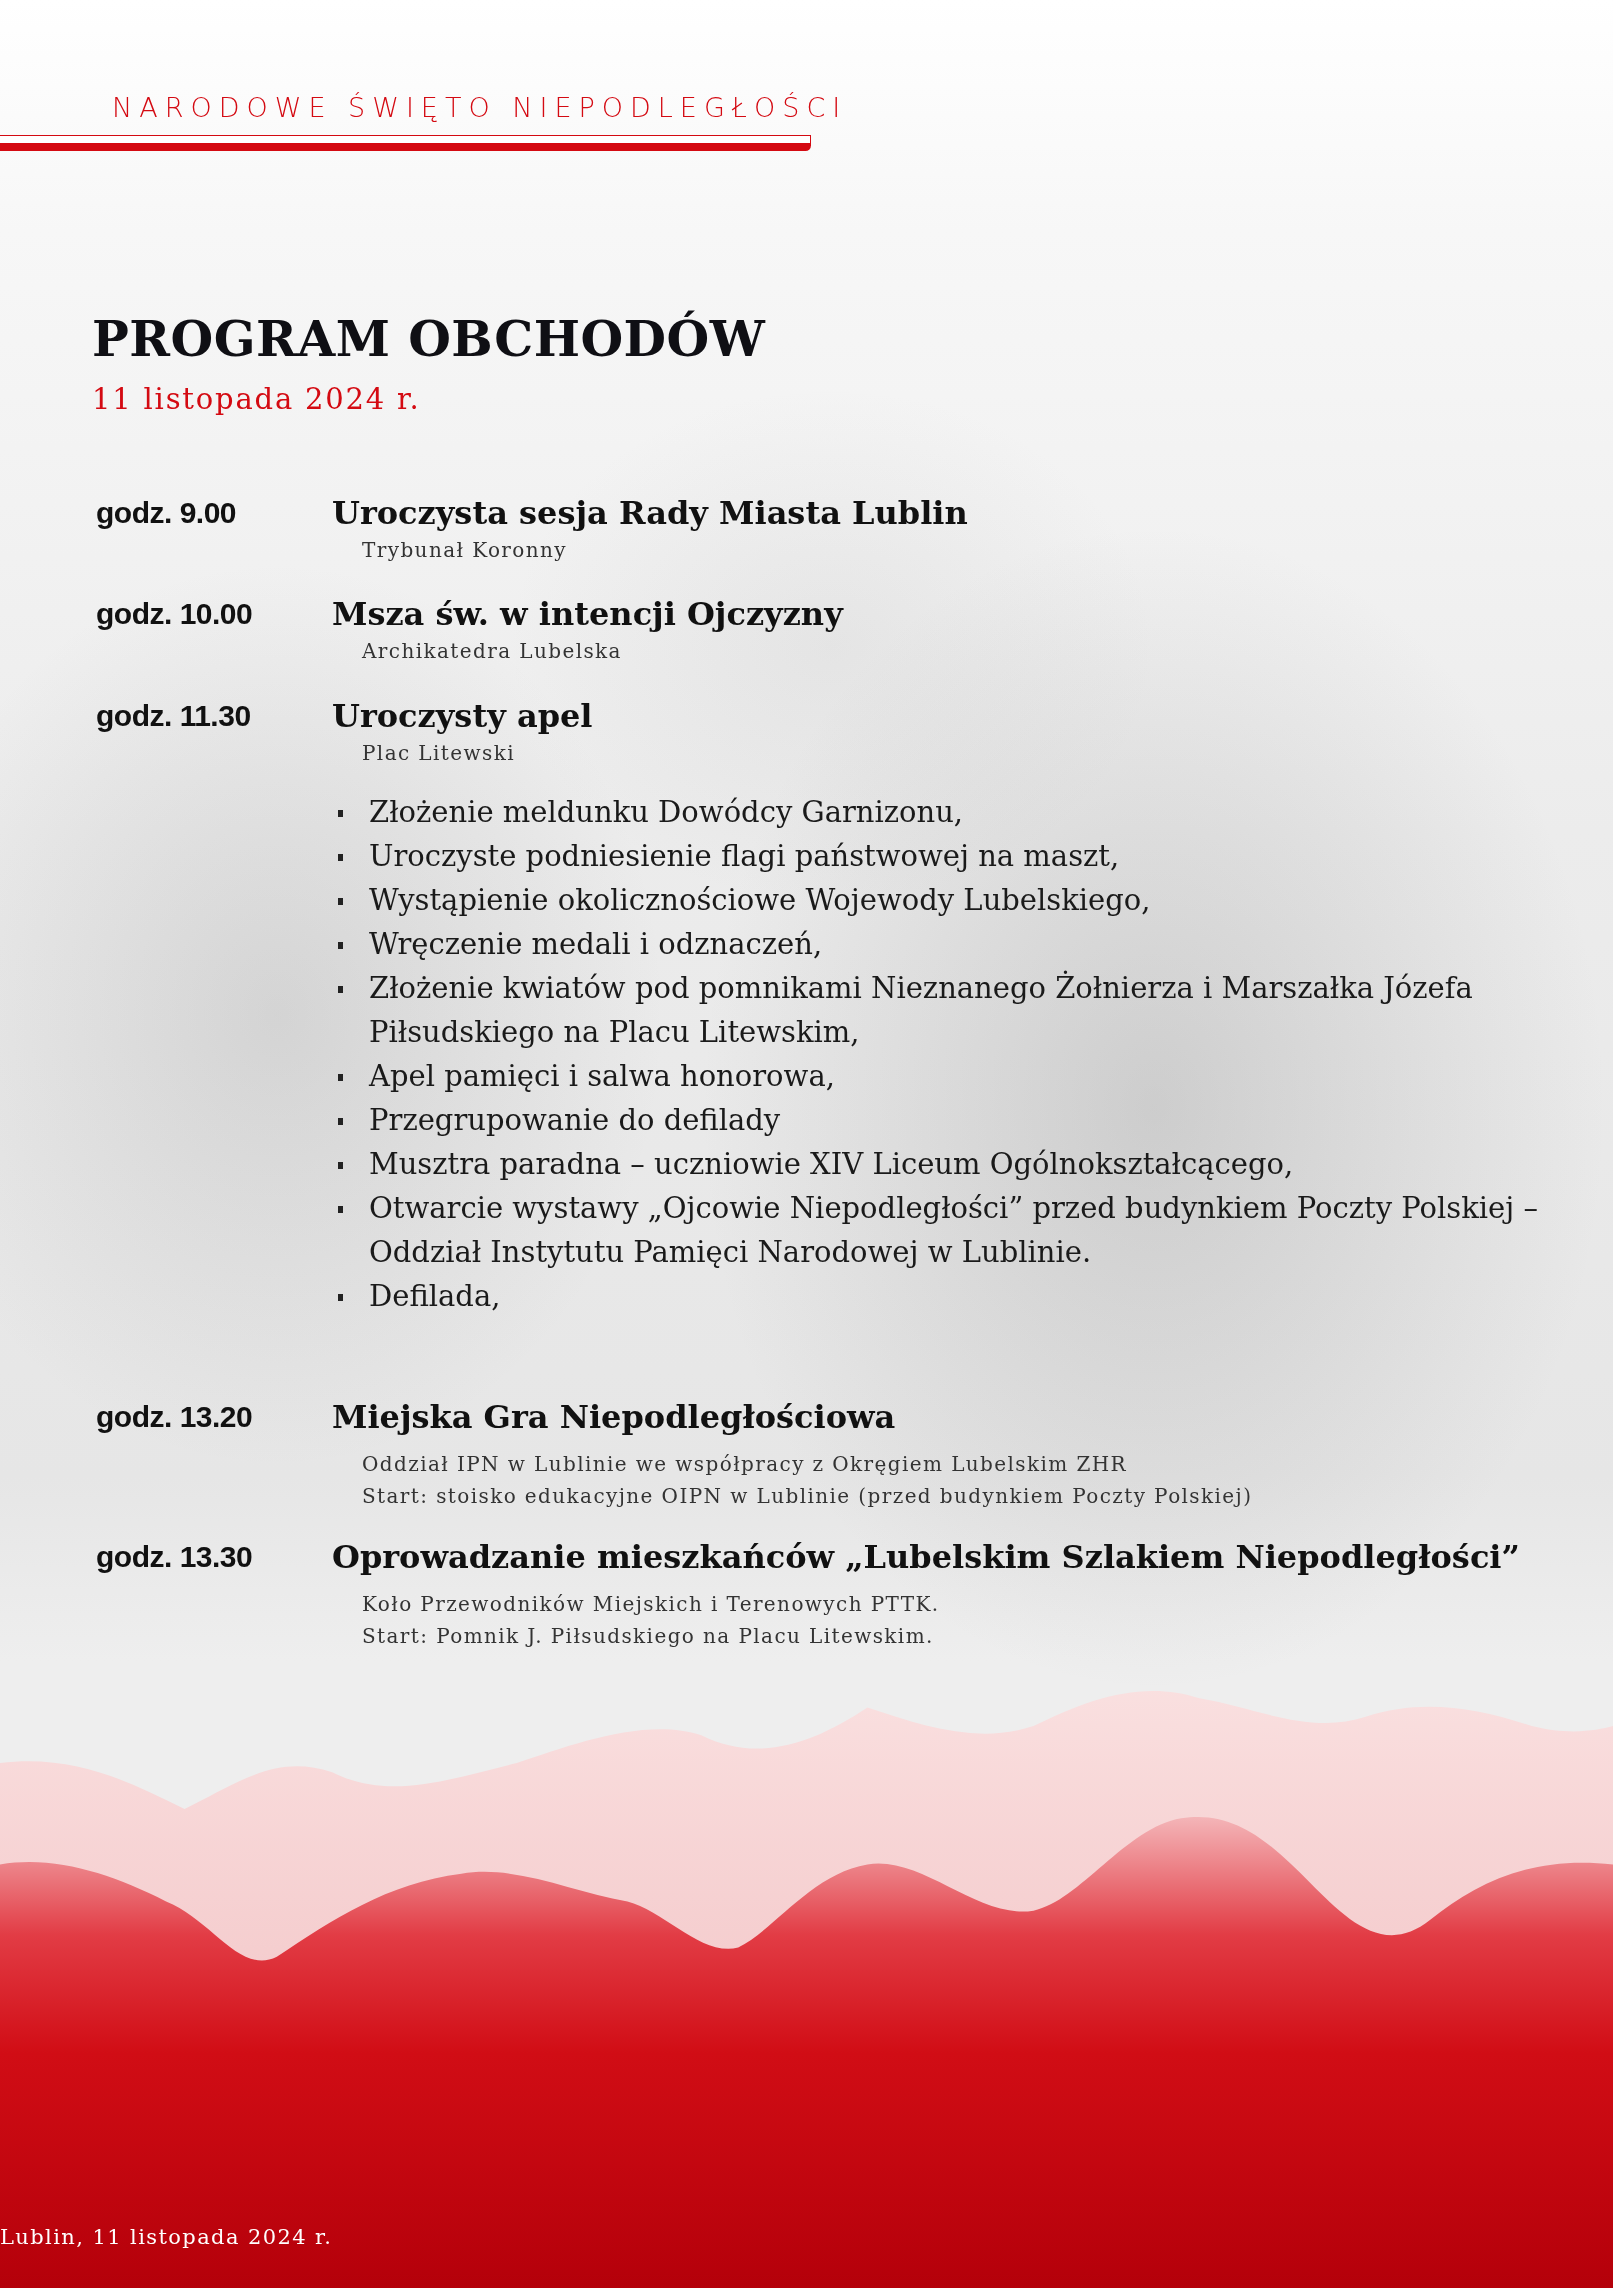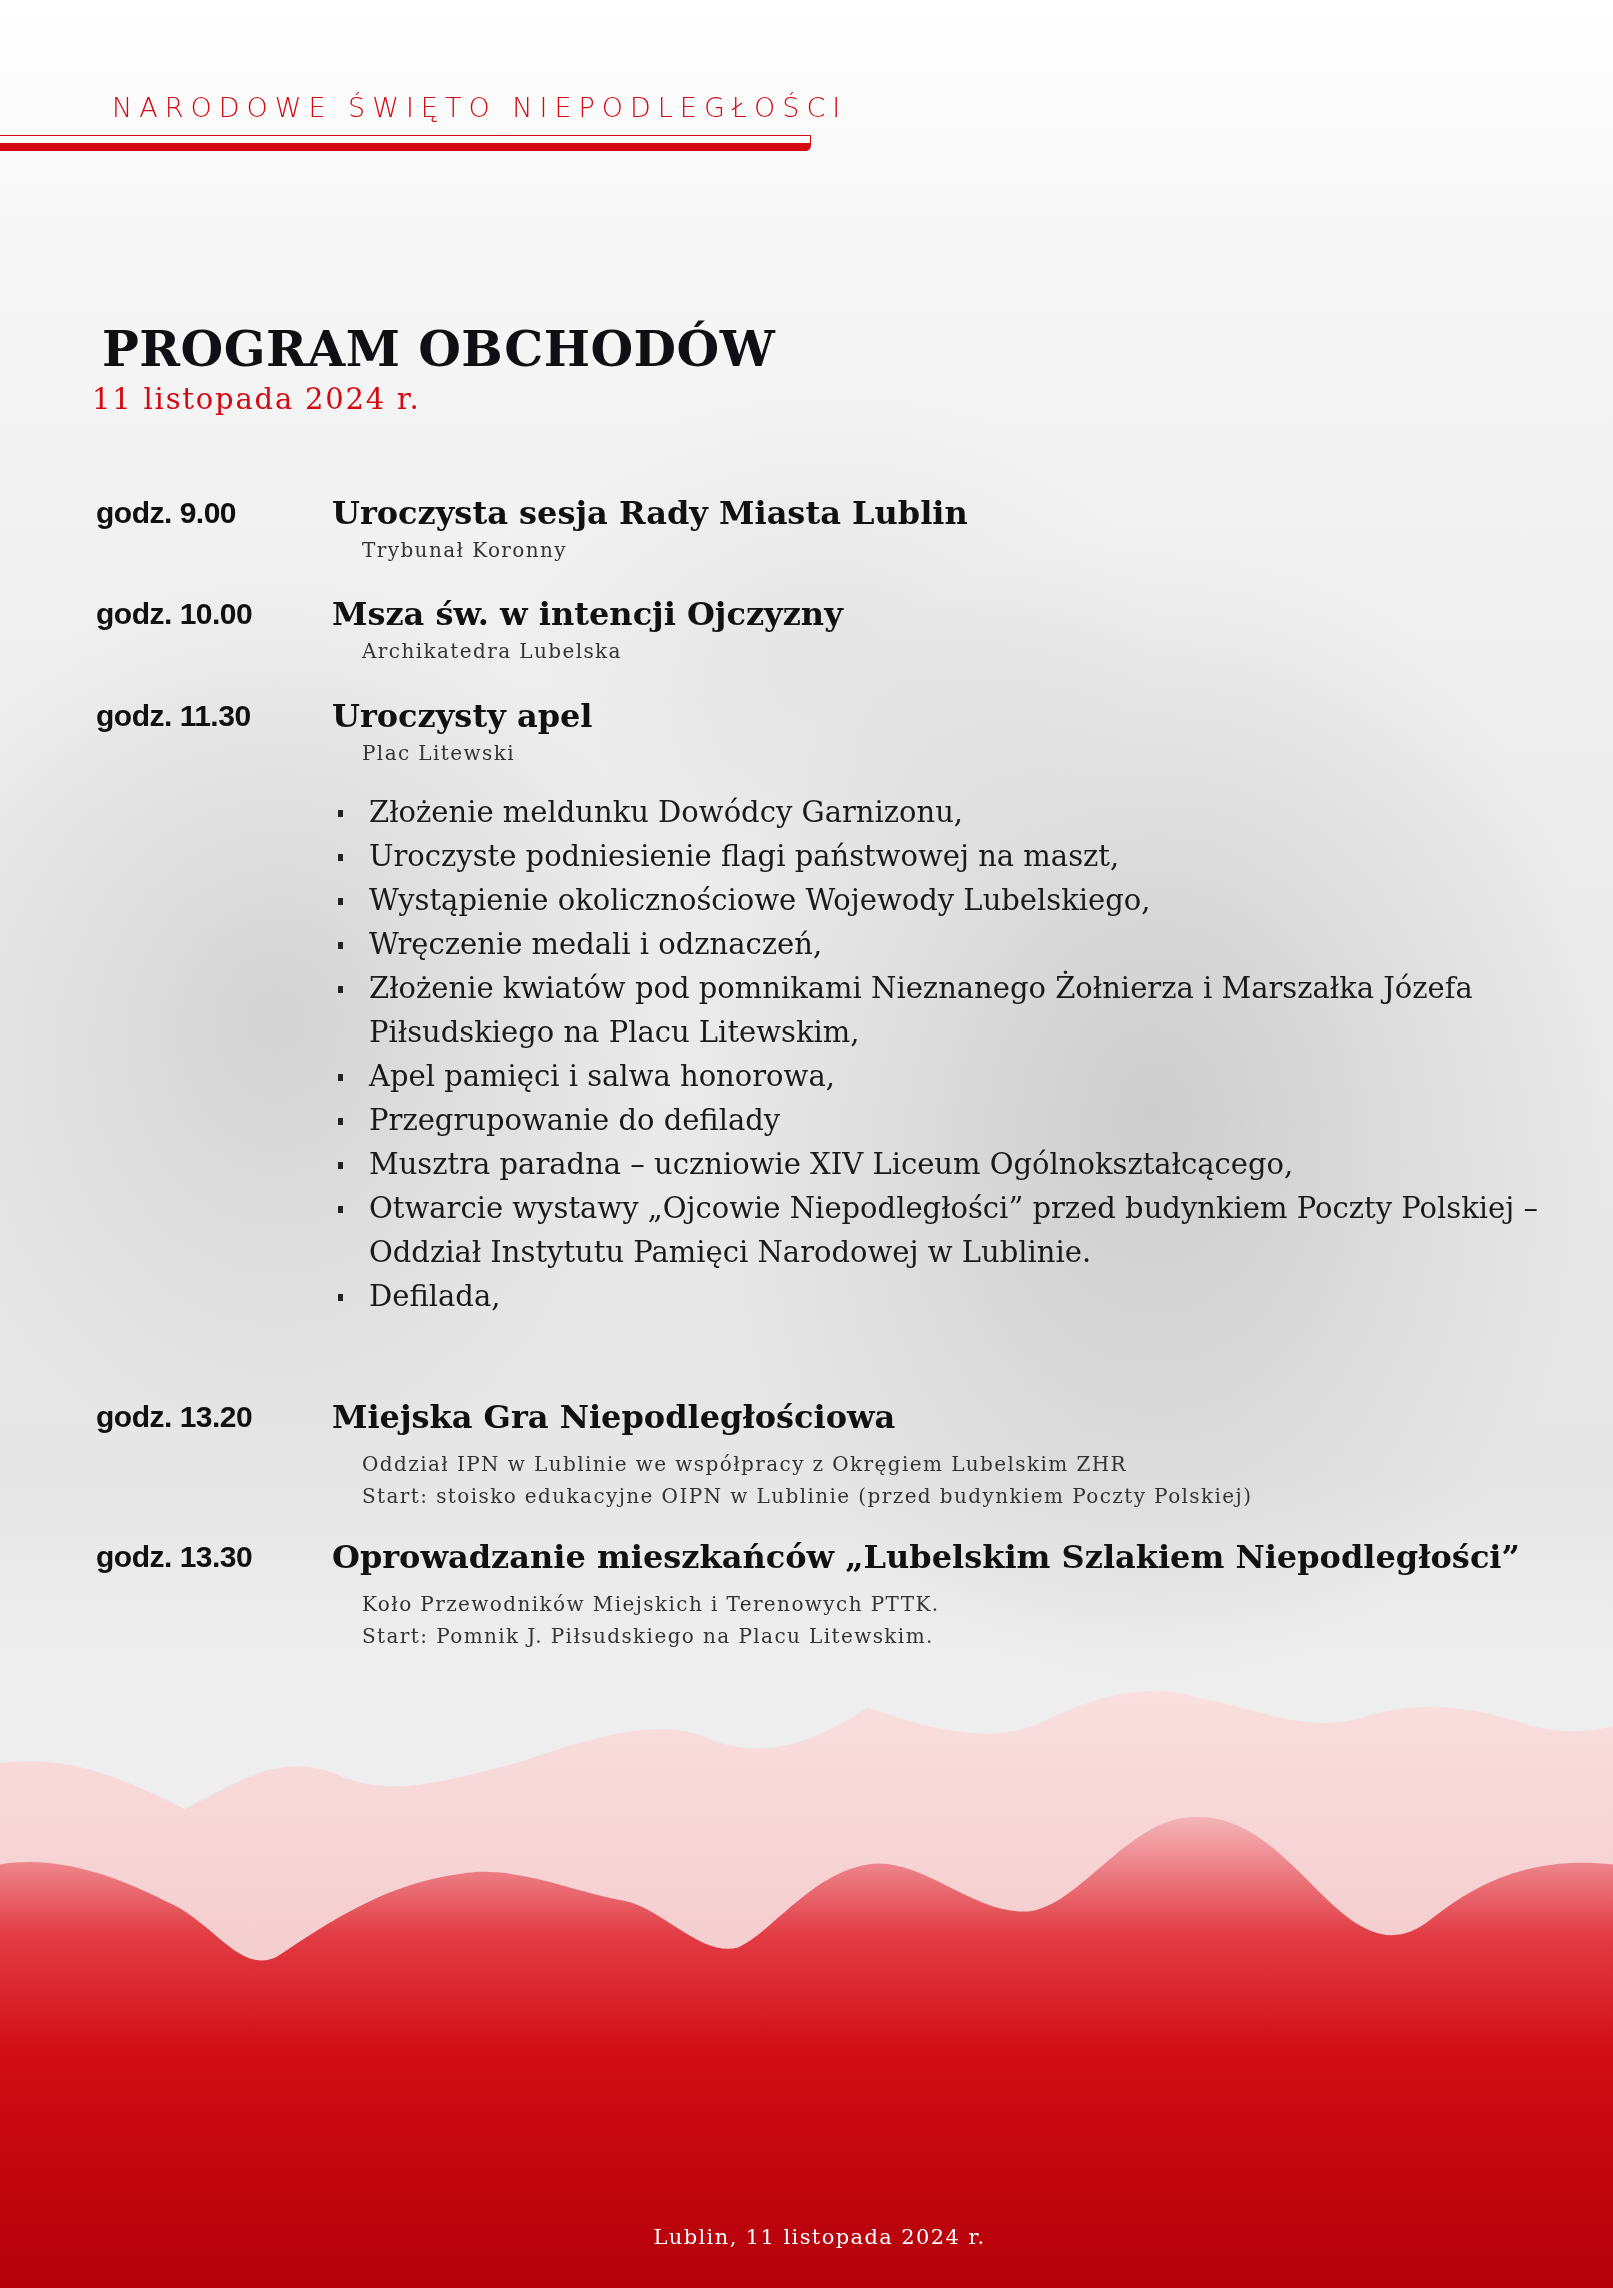--- a/index.html
+++ b/index.html
@@ -65,22 +65,22 @@
   .bullets li {
     position: relative; padding-left: 37px;
     font-family: "DejaVu Serif", serif; font-size: 29px; line-height: 44px; color: #1a1a1a;
     width: 1191px;
   }
   .bullets .bullet-mark {
     position: absolute; left: 5.5px; top: 20px; width: 5.5px; height: 6.5px; background: #222;
   }
 
   .footer {
-    position: absolute; left: 0; right: 0; top: 2225px; text-align: center;
-    font-family: "DejaVu Serif", serif; font-size: 21px; color: #ffffff; letter-spacing: 1.4px; margin-left: 26px;
+    position: absolute; left: 0; right: 0; top: 2225px; 
+    font-family: "DejaVu Serif", serif; font-size: 21px; color: #ffffff; letter-spacing: 1.4px;
   }
 </style>
 </head>
 <body>
 
 <div class="bg"></div>
 
 <div class="red-wash">
   <svg viewBox="0 0 1748 700" preserveAspectRatio="none">
     <defs>
@@ -97,21 +97,21 @@
     </defs>
     <path d="M0,130 C80,120 140,150 200,180 C260,150 300,120 360,140 C420,170 480,150 560,130 C620,110 700,80 760,100 C820,130 880,110 940,70 C1000,90 1060,110 1120,90 C1180,60 1240,40 1300,60 C1360,70 1420,100 1480,80 C1540,60 1600,70 1660,90 C1700,100 1730,95 1748,90 L1748,700 L0,700 Z" fill="url(#rg2)"></path>
     <path d="M0,240 C60,230 120,250 180,280 C230,300 260,360 300,340 C360,300 420,260 500,250 C560,240 620,270 680,280 C720,290 760,340 800,330 C840,310 880,250 940,240 C1000,230 1060,300 1120,290 C1170,280 1220,200 1280,190 C1340,180 1380,220 1420,260 C1460,300 1500,340 1550,300 C1600,260 1660,230 1748,240 L1748,700 L0,700 Z" fill="url(#rg)"></path>
   </svg>
 </div>
 
 <div class="header-title">NARODOWE ŚWIĘTO NIEPODLEGŁOŚCI</div>
 <div class="header-line-white"></div>
 <div class="header-line-red"></div>
 
-<h1 class="title" style="margin:10px">PROGRAM OBCHODÓW</h1>
+<h1 class="title" style="margin:0">PROGRAM OBCHODÓW</h1>
 <div class="date">11 listopada 2024 r.</div>
 
 <div class="event" style="top:496px">
   <div class="ev-time">godz. 9.00</div>
   <div class="ev-title">Uroczysta sesja Rady Miasta Lublin</div>
   <div class="ev-sub" style="top:42px">Trybunał Koronny</div>
 </div>
 
 <div class="event" style="top:597px">
   <div class="ev-time">godz. 10.00</div>

